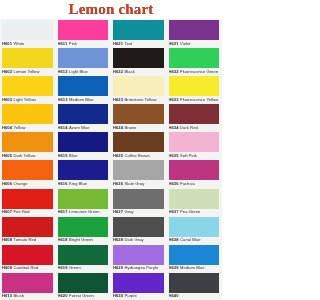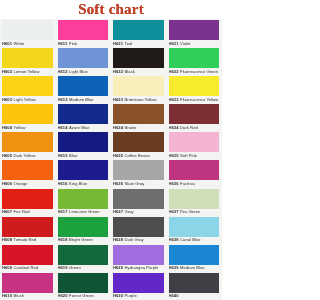--- a/index.html
+++ b/index.html
@@ -59,21 +59,21 @@
     letter-spacing:0.05px;
     font-family:"Liberation Sans", sans-serif;
   }
   .lbl .code{font-weight:600;margin-right:1.6px;}
 </style>
 </head>
 <body>
 
 <div id="page">
 
-  <div id="title">Soft chart</div>
+  <div id="title">Lemon chart</div>
 
   <div id="grid">
       <div class="cell">
         <div class="sw" style="background: rgb(236, 239, 240);"></div>
         <div class="lbl"><span class="code">H601</span><span>White</span></div>
       </div>
       <div class="cell">
         <div class="sw" style="background: rgb(252, 61, 155);"></div>
         <div class="lbl"><span class="code">H611</span><span>Pink</span></div>
       </div>

